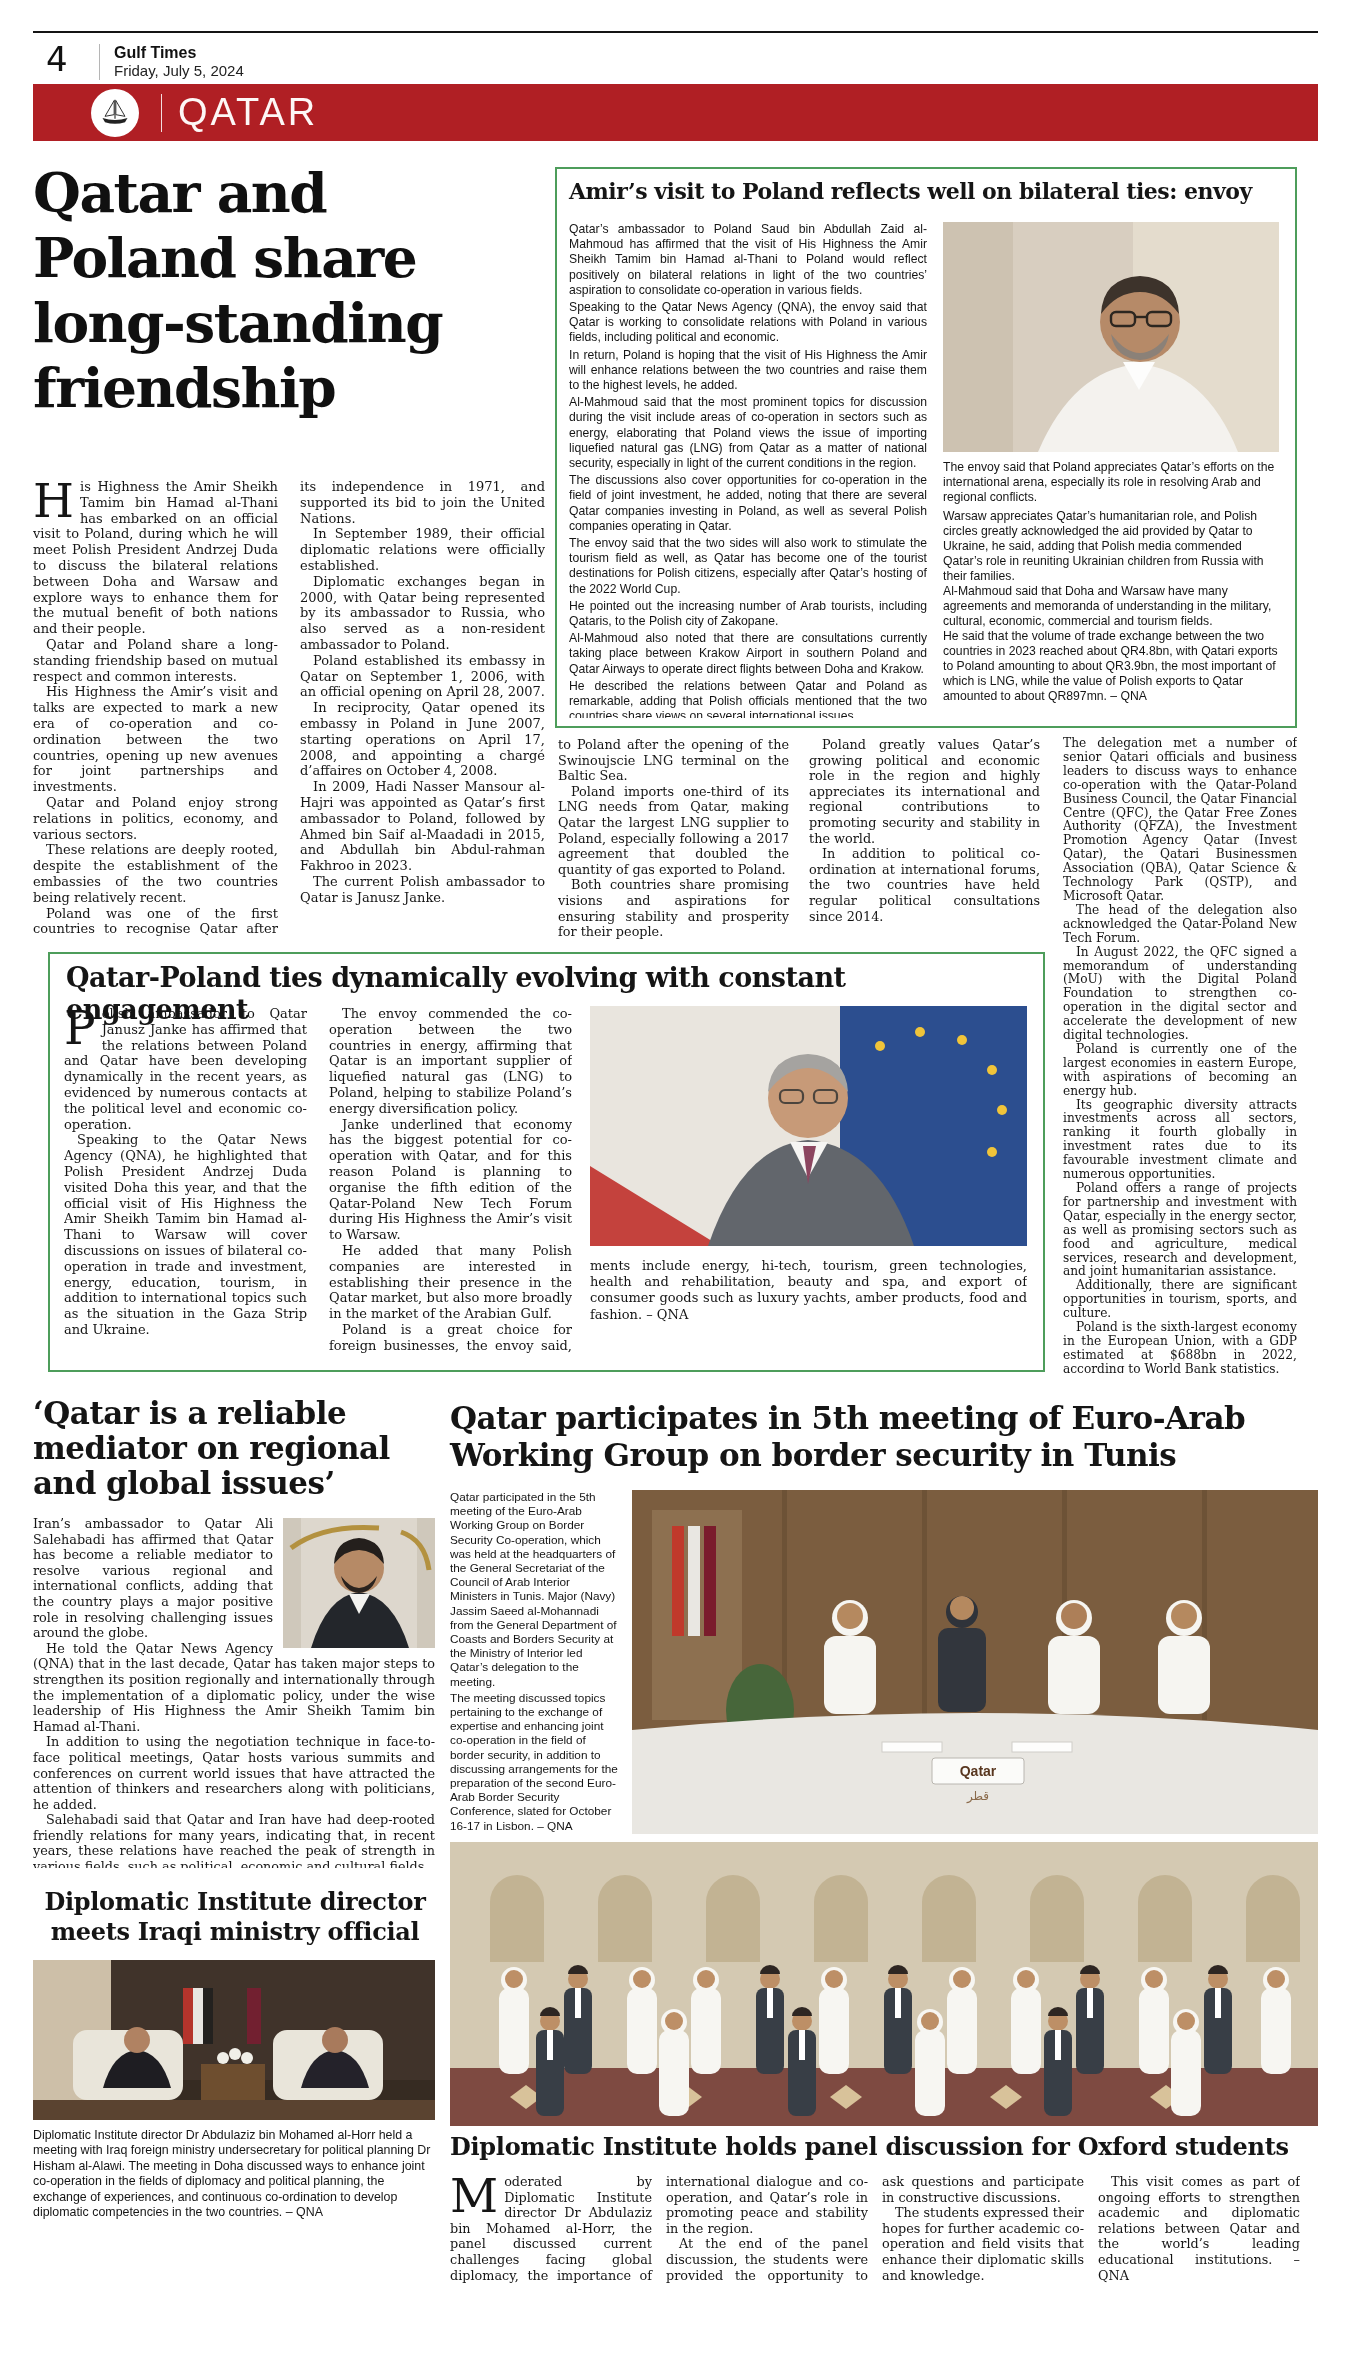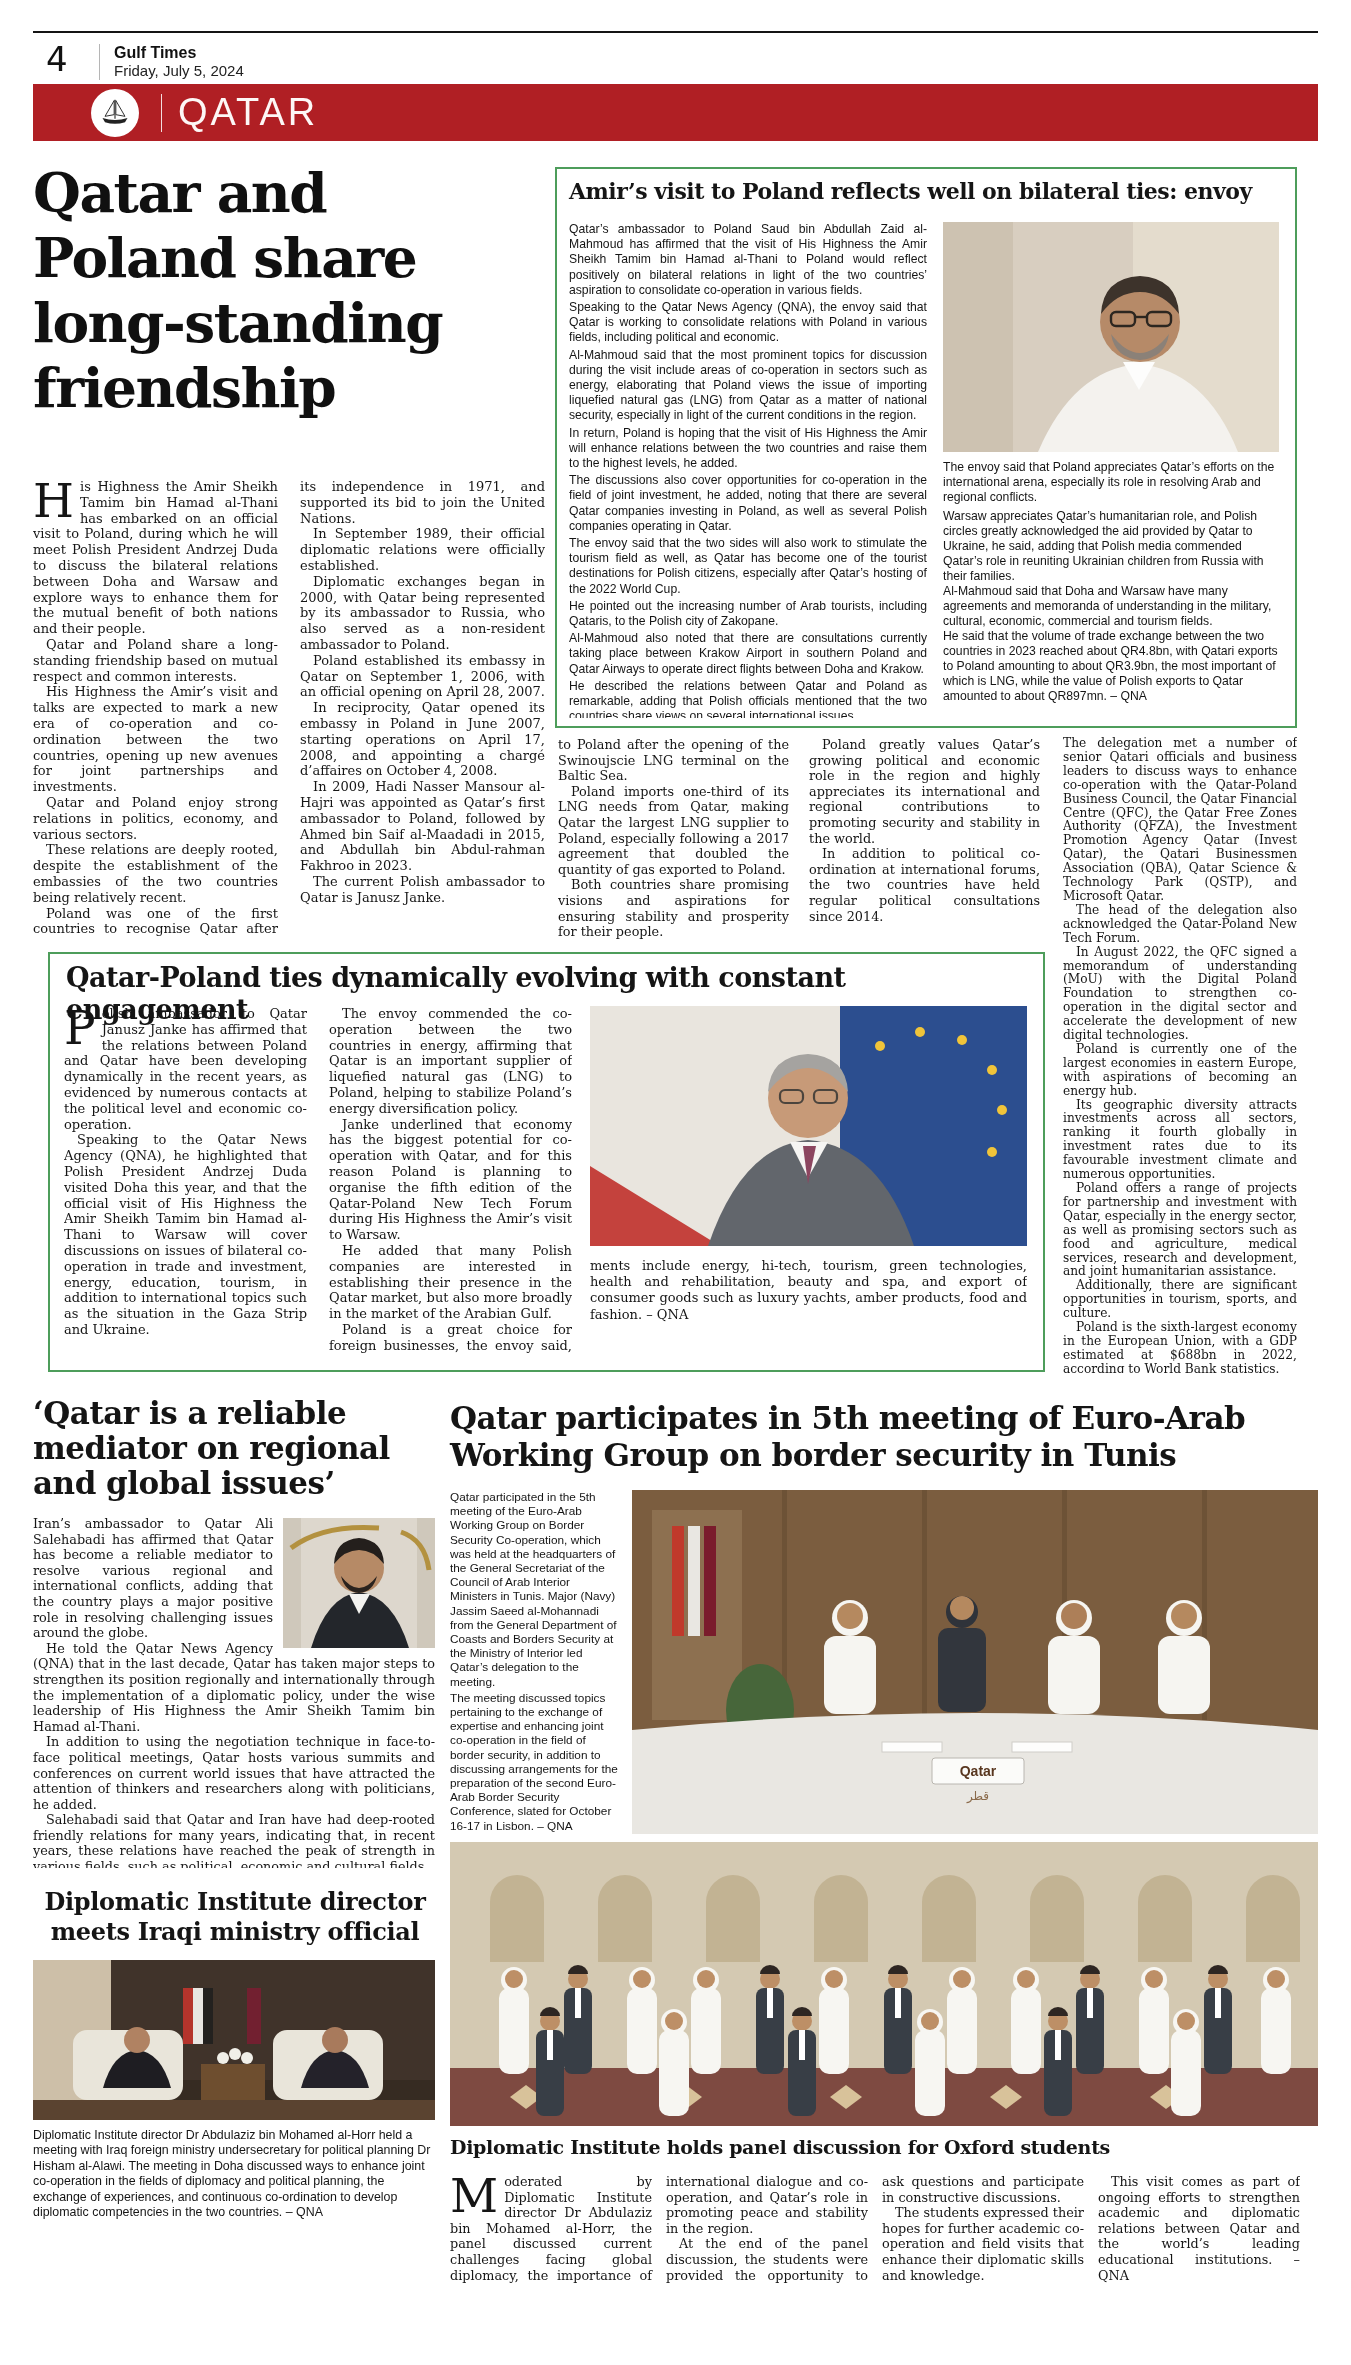--- a/index.html
+++ b/index.html
@@ -65,21 +65,21 @@
   #iraqi-caption p{text-align:left;}
 
   
   #tunis-headline{left:450px;top:1400px;width:868px;font-size:31px;line-height:37px;font-weight:700;letter-spacing:-.5px;}
   #tunis-text{left:450px;top:1490px;width:170px;height:344px;font-size:11.8px;line-height:14.2px;overflow:hidden;}
   #tunis-text p{text-align:left;}
   #tunis-photo1{left:632px;top:1490px;width:686px;height:344px;}
   #tunis-photo2{left:450px;top:1842px;width:868px;height:284px;}
 
   
-  #oxford-headline{left:450px;top:2132px;width:868px;font-size:19px;line-height:30px;font-weight:700;letter-spacing:-.3px;}
+  #oxford-headline{left:450px;top:2132px;width:868px;font-size:24px;line-height:30px;font-weight:700;letter-spacing:-.3px;}
   #oxford-body{left:450px;top:2174px;width:850px;height:172px;column-count:4;column-gap:14px;
                font-size:12.8px;line-height:15.6px;overflow:hidden;}
   svg{display:block;}
 </style>
 </head>
 <body>
 
 <div id="page">
 
   <div class="abs" id="top-rule"></div>
@@ -132,22 +132,22 @@
       <p>Poland offers a range of projects for partnership and investment with Qatar, especially in the energy sector, as well as promising sectors such as food and agriculture, medical services, research and development, and joint humanitarian assistance.</p>
       <p>Additionally, there are significant opportunities in tourism, sports, and culture.</p>
       <p>Poland is the sixth-largest economy in the European Union, with a GDP estimated at $688bn in 2022, according to World Bank statistics.</p>
     </div>
 
   <div class="abs green-box" id="box1"></div>
   <h2 class="abs" id="box1-headline" style="margin:0;">Amir’s visit to Poland reflects well on bilateral ties: envoy</h2>
   <div class="abs body-sans" id="box1-left">
       <p>Qatar’s ambassador to Poland Saud bin Abdullah Zaid al-Mahmoud has affirmed that the visit of His Highness the Amir Sheikh Tamim bin Hamad al-Thani to Poland would reflect positively on bilateral relations in light of the two countries’ aspiration to consolidate co-operation in various fields.</p>
       <p>Speaking to the Qatar News Agency (QNA), the envoy said that Qatar is working to consolidate relations with Poland in various fields, including political and economic.</p>
+      <p>In return, Poland is hoping that the visit of His Highness the Amir will enhance relations between the two countries and raise them to the highest levels, he added.</p>
       <p>Al-Mahmoud said that the most prominent topics for discussion during the visit include areas of co-operation in sectors such as energy, elaborating that Poland views the issue of importing liquefied natural gas (LNG) from Qatar as a matter of national security, especially in light of the current conditions in the region.</p>
-      <p>In return, Poland is hoping that the visit of His Highness the Amir will enhance relations between the two countries and raise them to the highest levels, he added.</p>
       <p>The discussions also cover opportunities for co-operation in the field of joint investment, he added, noting that there are several Qatar companies investing in Poland, as well as several Polish companies operating in Qatar.</p>
       <p>The envoy said that the two sides will also work to stimulate the tourism field as well, as Qatar has become one of the tourist destinations for Polish citizens, especially after Qatar’s hosting of the 2022 World Cup.</p>
       <p>He pointed out the increasing number of Arab tourists, including Qataris, to the Polish city of Zakopane.</p>
       <p>Al-Mahmoud also noted that there are consultations currently taking place between Krakow Airport in southern Poland and Qatar Airways to operate direct flights between Doha and Krakow.</p>
       <p>He described the relations between Qatar and Poland as remarkable, adding that Polish officials mentioned that the two countries share views on several international issues.</p>
     </div>
   <div class="abs" id="box1-right">
     <svg id="envoy-photo" viewBox="0 0 336 230">
       <rect width="336" height="230" fill="#d8cec0"></rect>
       <rect x="190" width="146" height="230" fill="#e4dccd"></rect>

